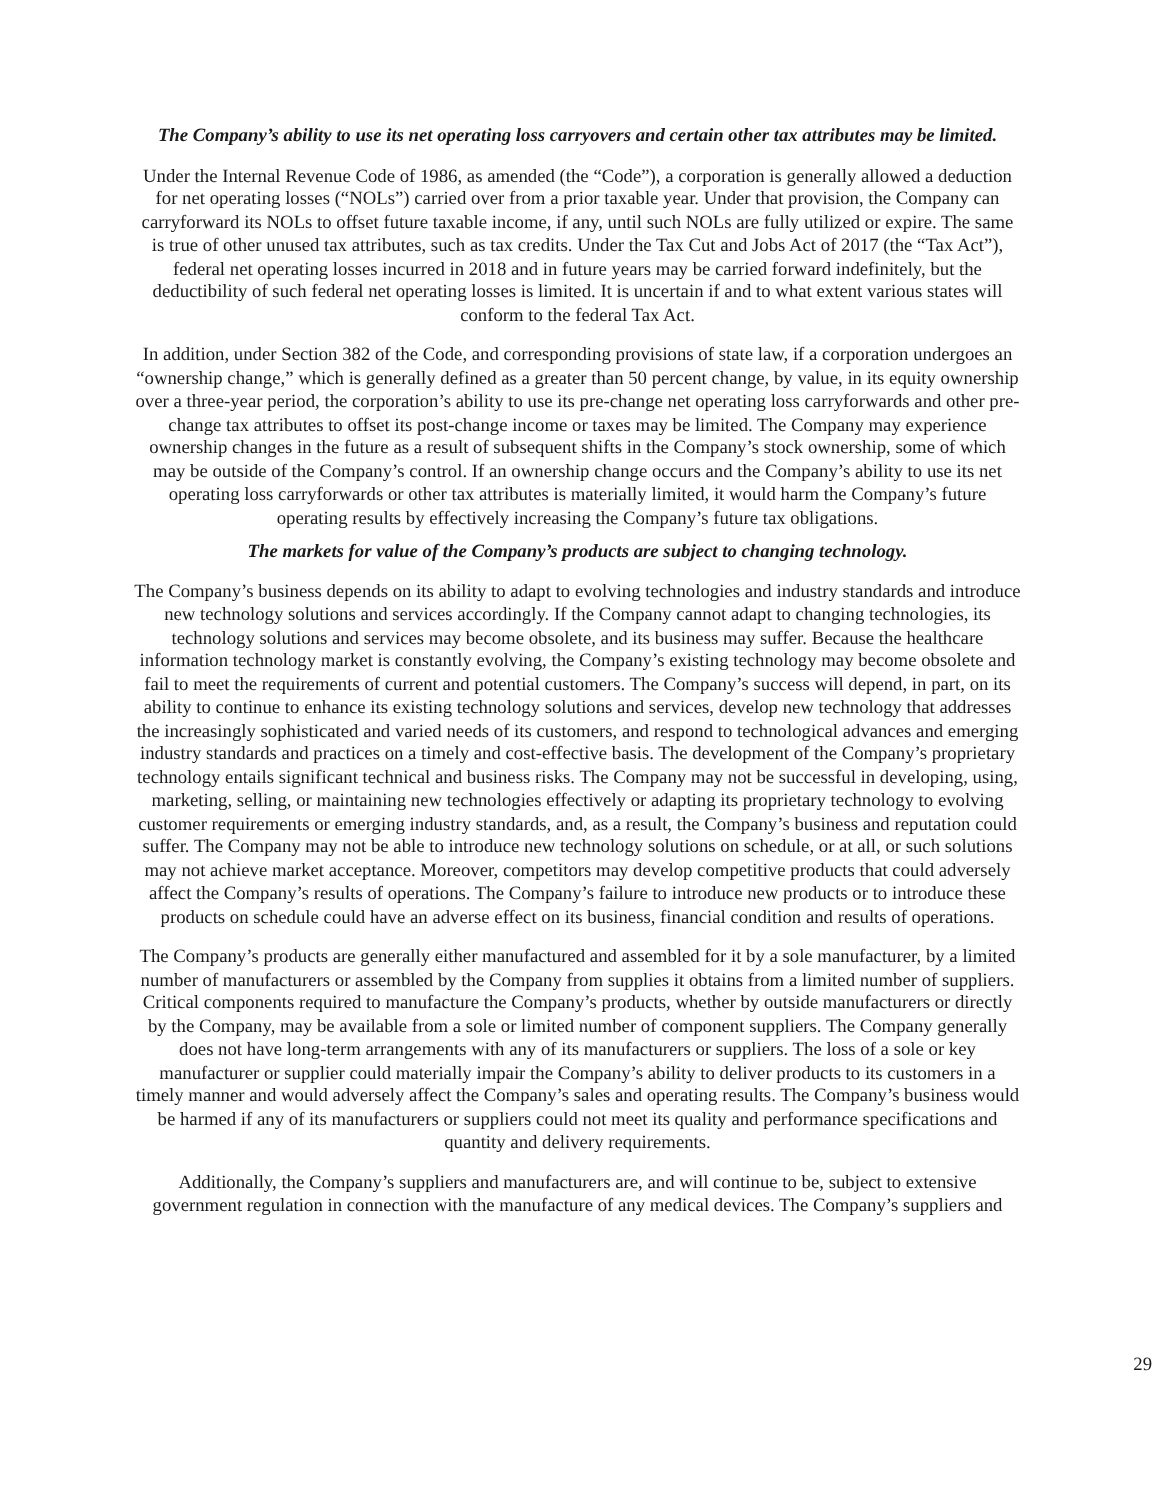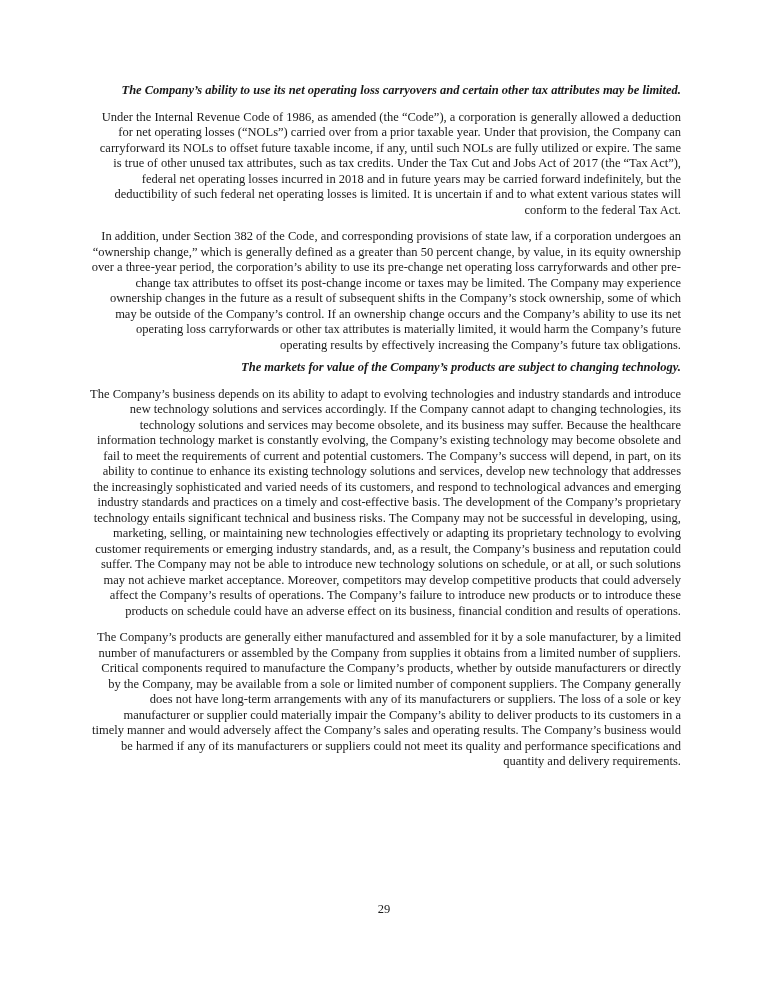--- a/index.html
+++ b/index.html
@@ -17,41 +17,41 @@
     color: #1a1a1a;
   }
   .content {
     position: absolute;
     left: 89px;
     top: 0;
     width: 592px;
     padding-top: 83px;
     font-size: 12.5px;
     line-height: 15.5px;
-    text-align: right;
+    text-align: center;
   }
   .content h2 {
     font-size: 12.5px;
     line-height: 15.5px;
     font-weight: bold;
     font-style: italic;
     margin: 15px 0 7px 0;
   }
   .content h2:first-child {
     margin-top: 0;
   }
   .content p {
     margin: 11px 0 7px 0;
   }
   .page-number {
     position: absolute;
     top: 902px;
     left: 0;
     width: 768px;
-    text-align: center;
+    text-align: right;
     font-size: 12.5px;
     line-height: 15.5px;
   }
 </style>
 </head>
 <body>
 
 <div class="page">
   <div class="content">
 
@@ -61,18 +61,19 @@
       <p>In addition, under Section 382 of the Code, and corresponding provisions of state law, if a corporation undergoes an “ownership change,” which is generally defined as a greater than 50 percent change, by value, in its equity ownership over a three-year period, the corporation’s ability to use its pre-change net operating loss carryforwards and other pre-change tax attributes to offset its post-change income or taxes may be limited. The Company may experience ownership changes in the future as a result of subsequent shifts in the Company’s stock ownership, some of which may be outside of the Company’s control. If an ownership change occurs and the Company’s ability to use its net operating loss carryforwards or other tax attributes is materially limited, it would harm the Company’s future operating results by effectively increasing the Company’s future tax obligations.</p>
     </section>
 
     <section>
       <h2>The markets for value of the Company’s products are subject to changing technology.</h2>
       <p>The Company’s business depends on its ability to adapt to evolving technologies and industry standards and introduce new technology solutions and services accordingly. If the Company cannot adapt to changing technologies, its technology solutions and services may become obsolete, and its business may suffer. Because the healthcare information technology market is constantly evolving, the Company’s existing technology may become obsolete and fail to meet the requirements of current and potential customers. The Company’s success will depend, in part, on its ability to continue to enhance its existing technology solutions and services, develop new technology that addresses the increasingly sophisticated and varied needs of its customers, and respond to technological advances and emerging industry standards and practices on a timely and cost-effective basis. The development of the Company’s proprietary technology entails significant technical and business risks. The Company may not be successful in developing, using, marketing, selling, or maintaining new technologies effectively or adapting its proprietary technology to evolving customer requirements or emerging industry standards, and, as a result, the Company’s business and reputation could suffer. The Company may not be able to introduce new technology solutions on schedule, or at all, or such solutions may not achieve market acceptance. Moreover, competitors may develop competitive products that could adversely affect the Company’s results of operations. The Company’s failure to introduce new products or to introduce these products on schedule could have an adverse effect on its business, financial condition and results of operations.</p>
     </section>
 
     <section>
       <p>The Company’s products are generally either manufactured and assembled for it by a sole manufacturer, by a limited number of manufacturers or assembled by the Company from supplies it obtains from a limited number of suppliers. Critical components required to manufacture the Company’s products, whether by outside manufacturers or directly by the Company, may be available from a sole or limited number of component suppliers. The Company generally does not have long-term arrangements with any of its manufacturers or suppliers. The loss of a sole or key manufacturer or supplier could materially impair the Company’s ability to deliver products to its customers in a timely manner and would adversely affect the Company’s sales and operating results. The Company’s business would be harmed if any of its manufacturers or suppliers could not meet its quality and performance specifications and quantity and delivery requirements.</p>
+      <p>Additionally, the Company’s suppliers and manufacturers are, and will continue to be, subject to extensive government regulation in connection with the manufacture of any medical devices. The Company’s suppliers and</p>
     </section>
 
   </div>
 
   <div class="page-number">29</div>
 </div>
 
 </body></html>

